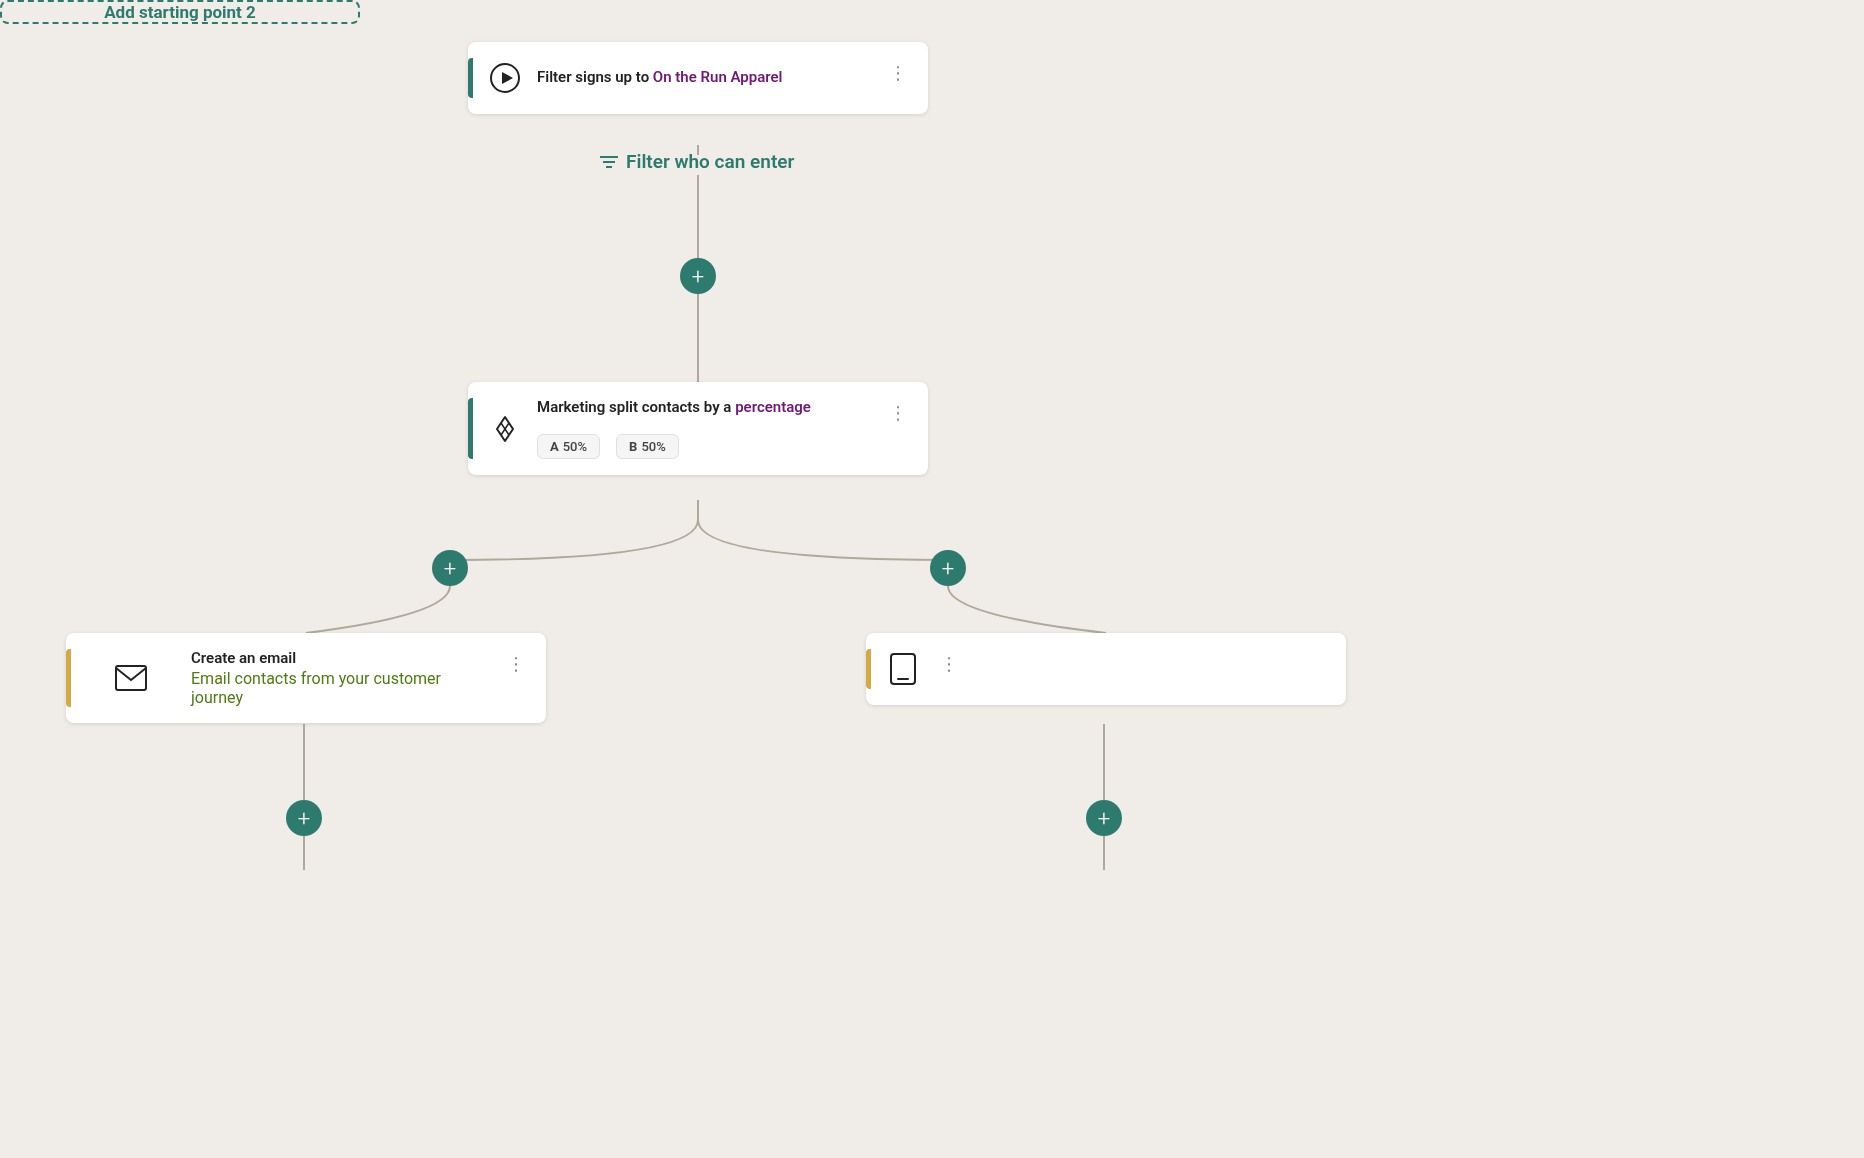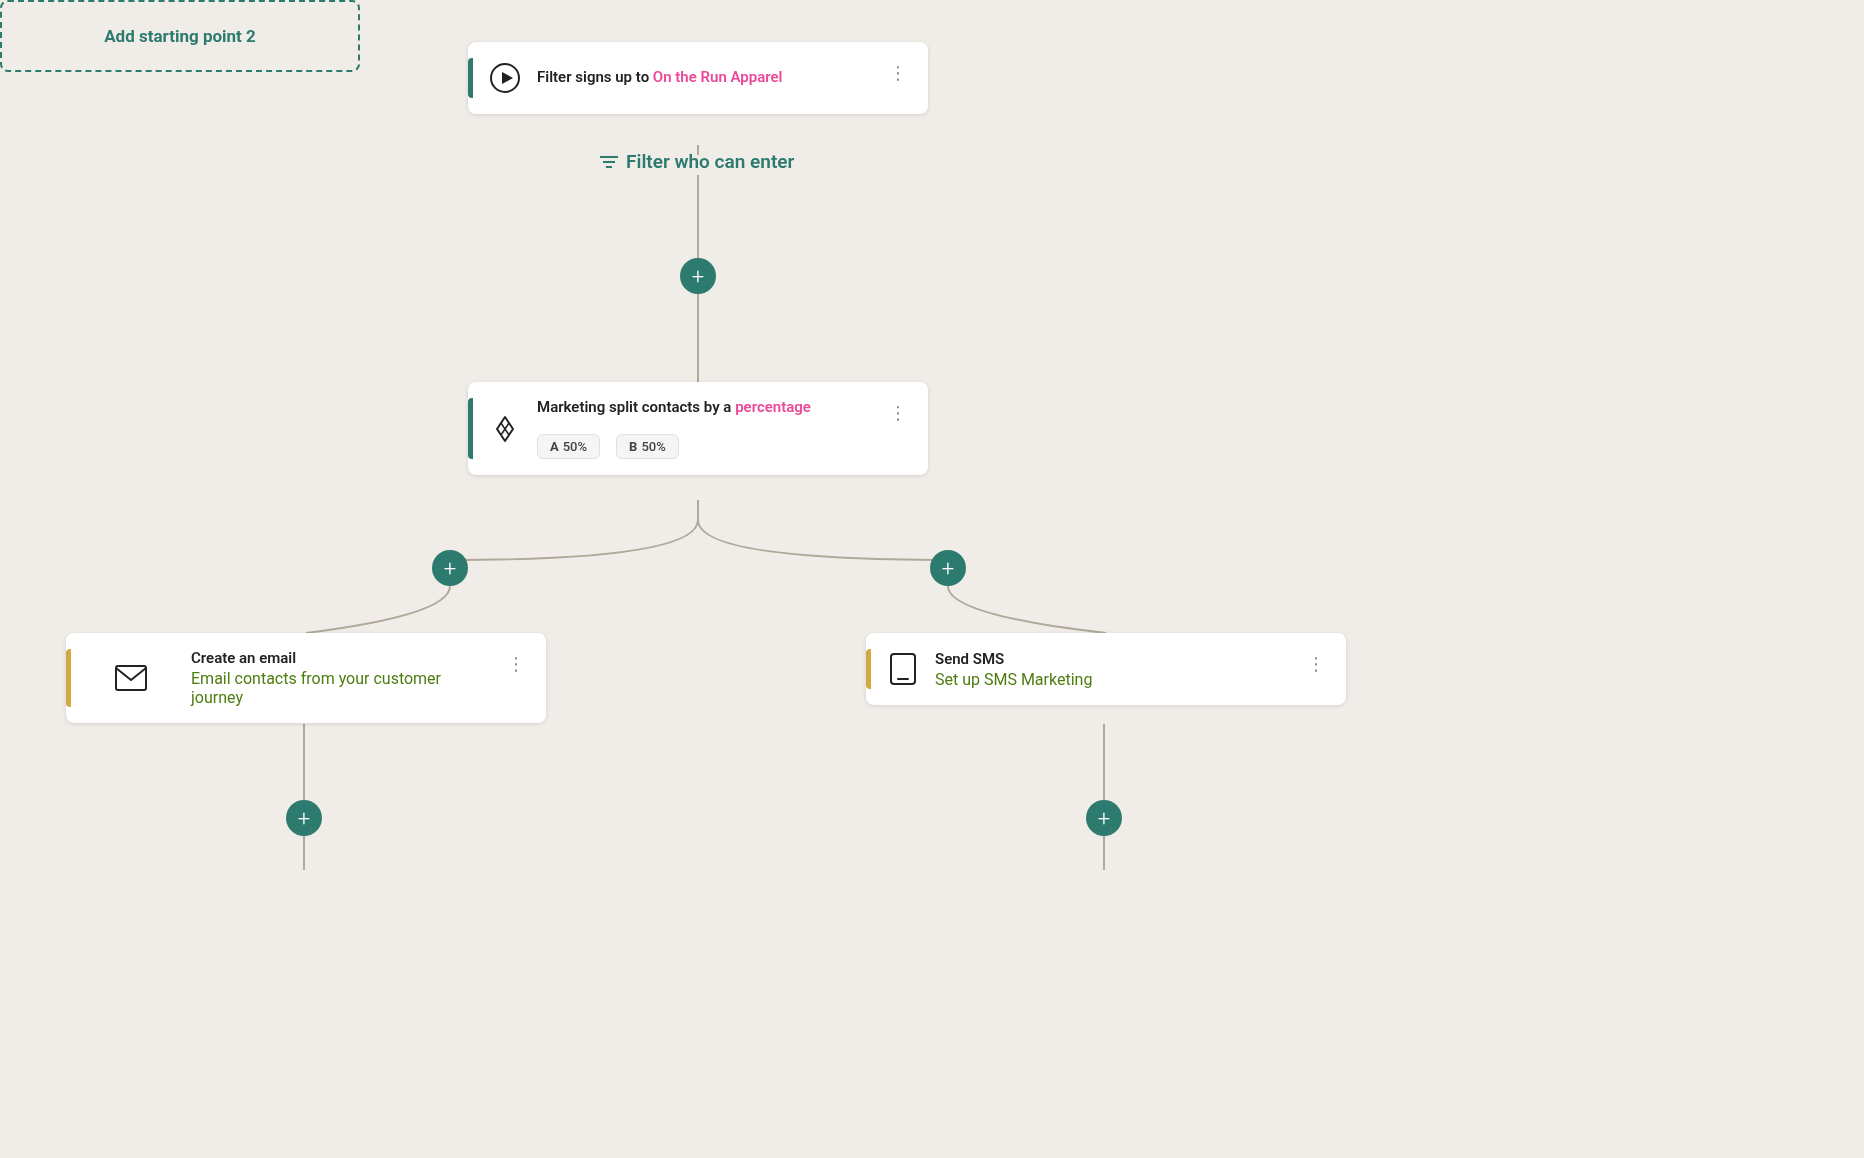--- a/index.html
+++ b/index.html
@@ -61,21 +61,21 @@
       color: #222;
       margin-bottom: 2px;
     }
 
     .card-subtitle {
       font-size: 16px;
       color: #4d7c0f;
     }
 
     .card-title-link {
-      color: #ec4899;
+      color: #701a75;
       font-weight: 600;
     }
 
     .card-menu {
       width: 28px;
       height: 28px;
       display: flex;
       align-items: center;
       justify-content: center;
       cursor: pointer;
@@ -97,21 +97,20 @@
       top: 42px;
       left: 988px;
       width: 360px;
       background: transparent;
       border: 2px dashed #2d7a6e;
       border-radius: 8px;
       cursor: pointer;
       display: flex;
       align-items: center;
       justify-content: center;
-      padding: 24px;
       box-shadow: none;
     }
 
     .add-start-label {
       color: #2d7a6e;
       font-size: 17px;
       font-weight: 700;
     }
 
     
@@ -342,24 +341,20 @@
   </div>
 
   <div class="card sms-card">
     <div class="card-left-border border-yellow"></div>
     <div class="card-icon">
       <svg width="26" height="32" viewBox="0 0 26 32" fill="none" xmlns="http://www.w3.org/2000/svg">
         <rect x="1" y="1" width="24" height="30" rx="3" stroke="#222" stroke-width="2"></rect>
         <line x1="8" y1="26" x2="18" y2="26" stroke="#222" stroke-width="2" stroke-linecap="round"></line>
       </svg>
     </div>
-    <div class="card-content">
-      <div class="card-title">Send SMS</div>
-      <div class="card-subtitle">Set up SMS Marketing</div>
-    </div>
     <div class="card-menu">⋮</div>
   </div>
 
   <div class="plus-btn plus-email-bottom">
     <span>+</span>
   </div>
 
   <div class="plus-btn plus-sms-bottom">
     <span>+</span>
   </div>

